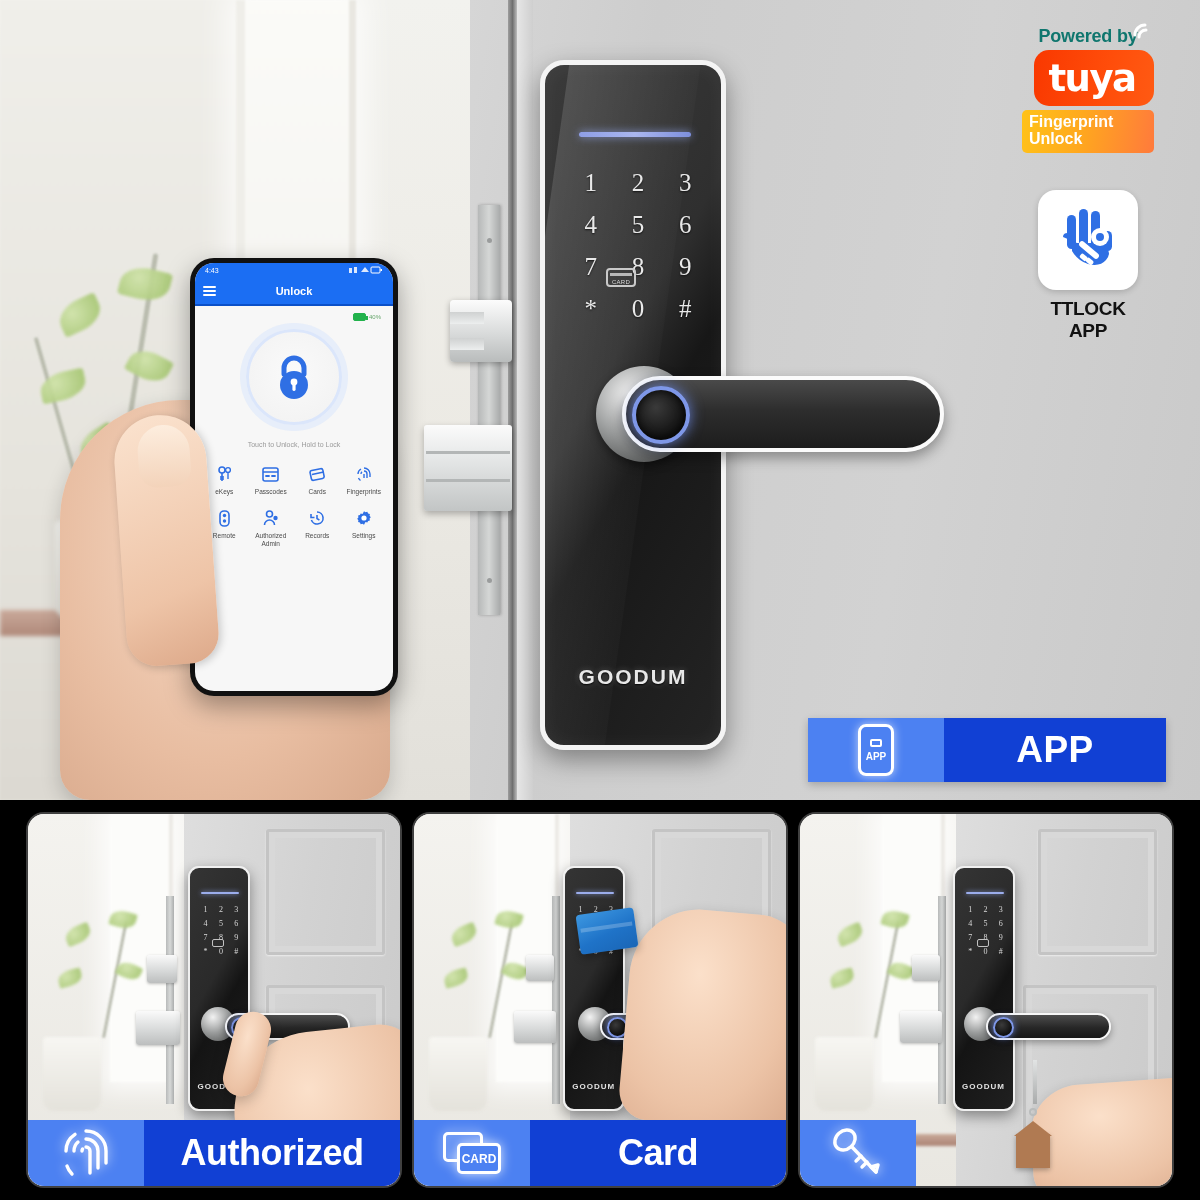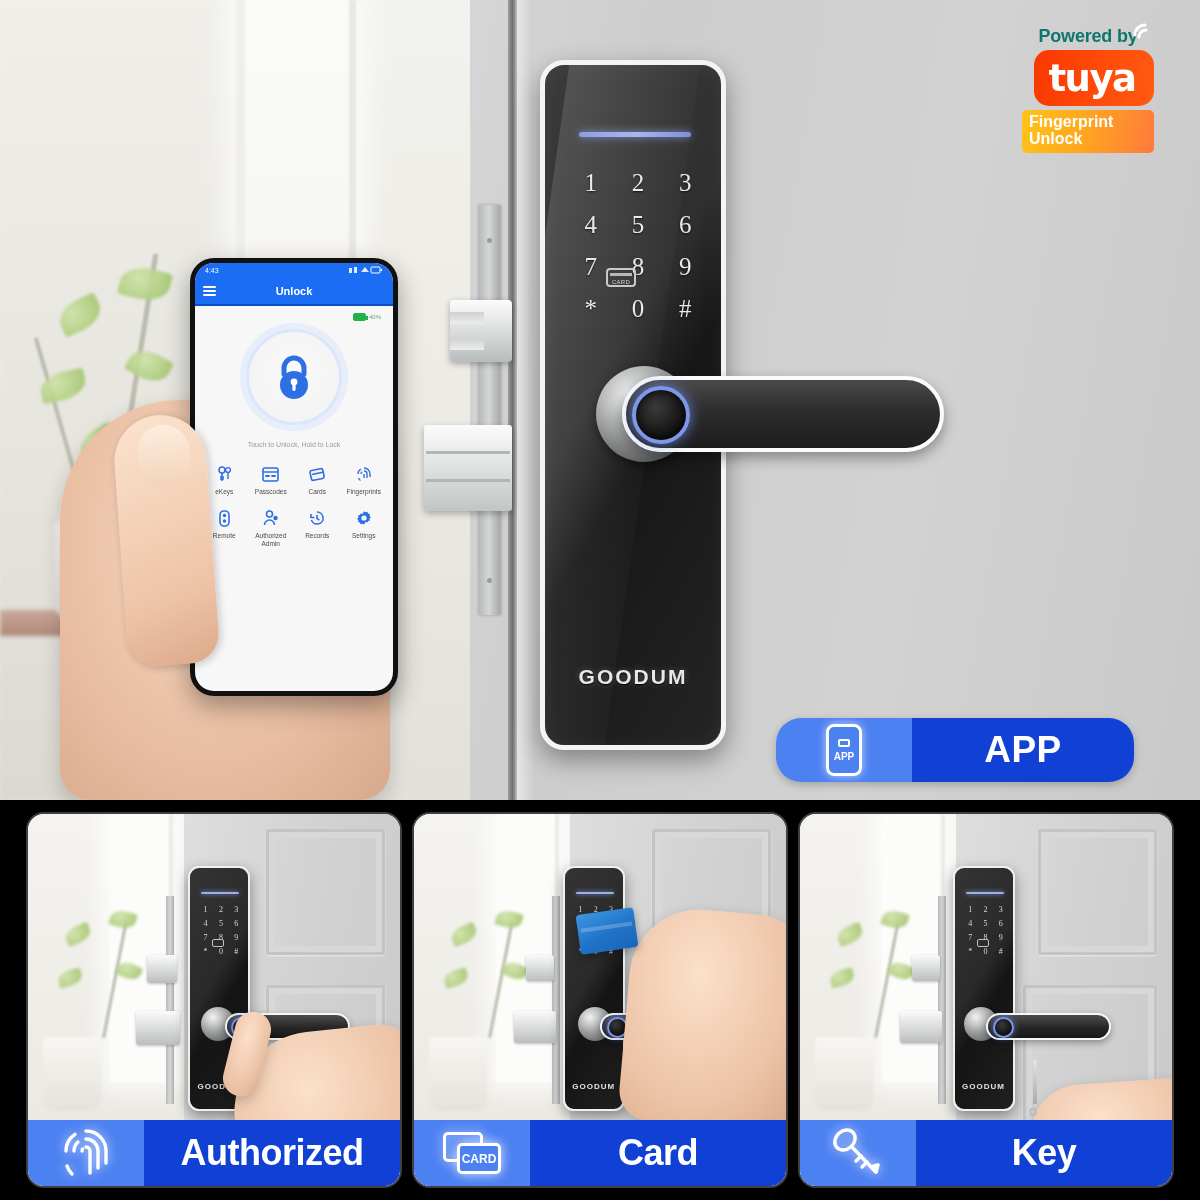--- a/index.html
+++ b/index.html
@@ -259,22 +259,22 @@
   .grid {
     display:grid; grid-template-columns: repeat(4,1fr); row-gap: 12px;
     padding: 16px 6px 0;
   }
   .cell { text-align:center; }
   .cell .gi { height: 20px; display:flex; align-items:center; justify-content:center; }
   .cell .gl { font-size: 6.5px; color: #4a4a4a; margin-top: 4px; line-height: 1.25; }
 
   
   .app-pill {
-    position:absolute; left: 776px; top: 718px; width: 358px; height: 64px;
-    display:flex; overflow:hidden; box-shadow: 0 3px 8px rgba(0,0,0,.22); border-radius: 25px;
+    position:absolute; left: 808px; top: 718px; width: 358px; height: 64px;
+    display:flex; overflow:hidden; box-shadow: 0 3px 8px rgba(0,0,0,.22);
   }
   .pill-icon {
     width: 136px; background: #4c81f2; display:flex; align-items:center; justify-content:center;
   }
   .pill-text {
     flex: 1; background: #1140d4; color:#fff; display:flex; align-items:center;
     justify-content:center; font-size: 37px; font-weight: bold; letter-spacing: .5px;
   }
   .phone-glyph {
     width: 36px; height: 52px; border: 3px solid #fff; border-radius: 8px;
@@ -485,20 +485,41 @@
           <path d="M3 16 A10 10 0 0 1 13 6" stroke="#fff" stroke-width="3" fill="none" stroke-linecap="round"></path>
           <path d="M7 18 A7 7 0 0 1 14 11" stroke="#fff" stroke-width="3" fill="none" stroke-linecap="round"></path>
         </svg>
       </div>
       <div class="intel-box">
         <div>Fingerprint</div>
         <div>Unlock</div>
       </div>
     </div>
 
+    <div class="ttlock-badge">
+      <div class="ttlock-icon">
+        <svg width="78" height="78" viewBox="0 0 78 78">
+          <g fill="#2f6fe4">
+            <rect x="18" y="14" width="9" height="34" rx="4.5"></rect>
+            <rect x="30" y="8" width="9" height="40" rx="4.5"></rect>
+            <rect x="42" y="10" width="9" height="38" rx="4.5"></rect>
+            <path d="M14 36 q0 -4 4.5 -4 q4.5 0 4.5 4 v14 q6 10 16 13 q12 3 18 -4 q6 -7 0 -13 q-4 -4 -9 -4 h-20 z"></path>
+            <rect x="54" y="30" width="9" height="20" rx="4.5"></rect>
+          </g>
+          <g fill="#fff">
+            <circle cx="51" cy="36" r="9"></circle>
+            <circle cx="51" cy="36" r="4" fill="#2f6fe4"></circle>
+            <rect x="28" y="46" width="24" height="6" rx="3" transform="rotate(40 40 49)"></rect>
+            <rect x="31" y="54" width="8" height="5" rx="2" transform="rotate(40 35 56)"></rect>
+            <rect x="37" y="58" width="8" height="5" rx="2" transform="rotate(40 41 60)"></rect>
+          </g>
+        </svg>
+      </div>
+      <div class="ttlock-label">TTLOCK APP</div>
+    </div>
 
     <div class="phone-hand"></div>
     <div class="phone">
       <div class="screen">
         <div class="statusbar">
           <span>4:43</span>
           <span>
             <svg width="34" height="8" viewBox="0 0 34 8">
               <rect x="0" y="2" width="3" height="5" fill="#fff" opacity=".85"></rect>
               <rect x="5" y="1" width="3" height="6" fill="#fff" opacity=".85"></rect>
@@ -798,18 +819,17 @@
       <div class="cap">
         <div class="cap-icon">
           <svg class="glow" width="56" height="52" viewBox="0 0 56 52" fill="none" stroke="#fff" stroke-width="3.4" stroke-linecap="round" stroke-linejoin="round">
             <ellipse cx="15" cy="13" rx="11" ry="9" transform="rotate(-42 15 13)"></ellipse>
             <path d="M22 20 L46 45"></path>
             <path d="M31 29 L26 34"></path>
             <path d="M37 35 L32 40"></path>
             <path d="M46 45 L48 38 L41 40 Z"></path>
           </svg>
         </div>
-        <div class="cap-text">Key</div>
       </div>
     </div>
 
   </div>
 </div>
 
 </body></html>

